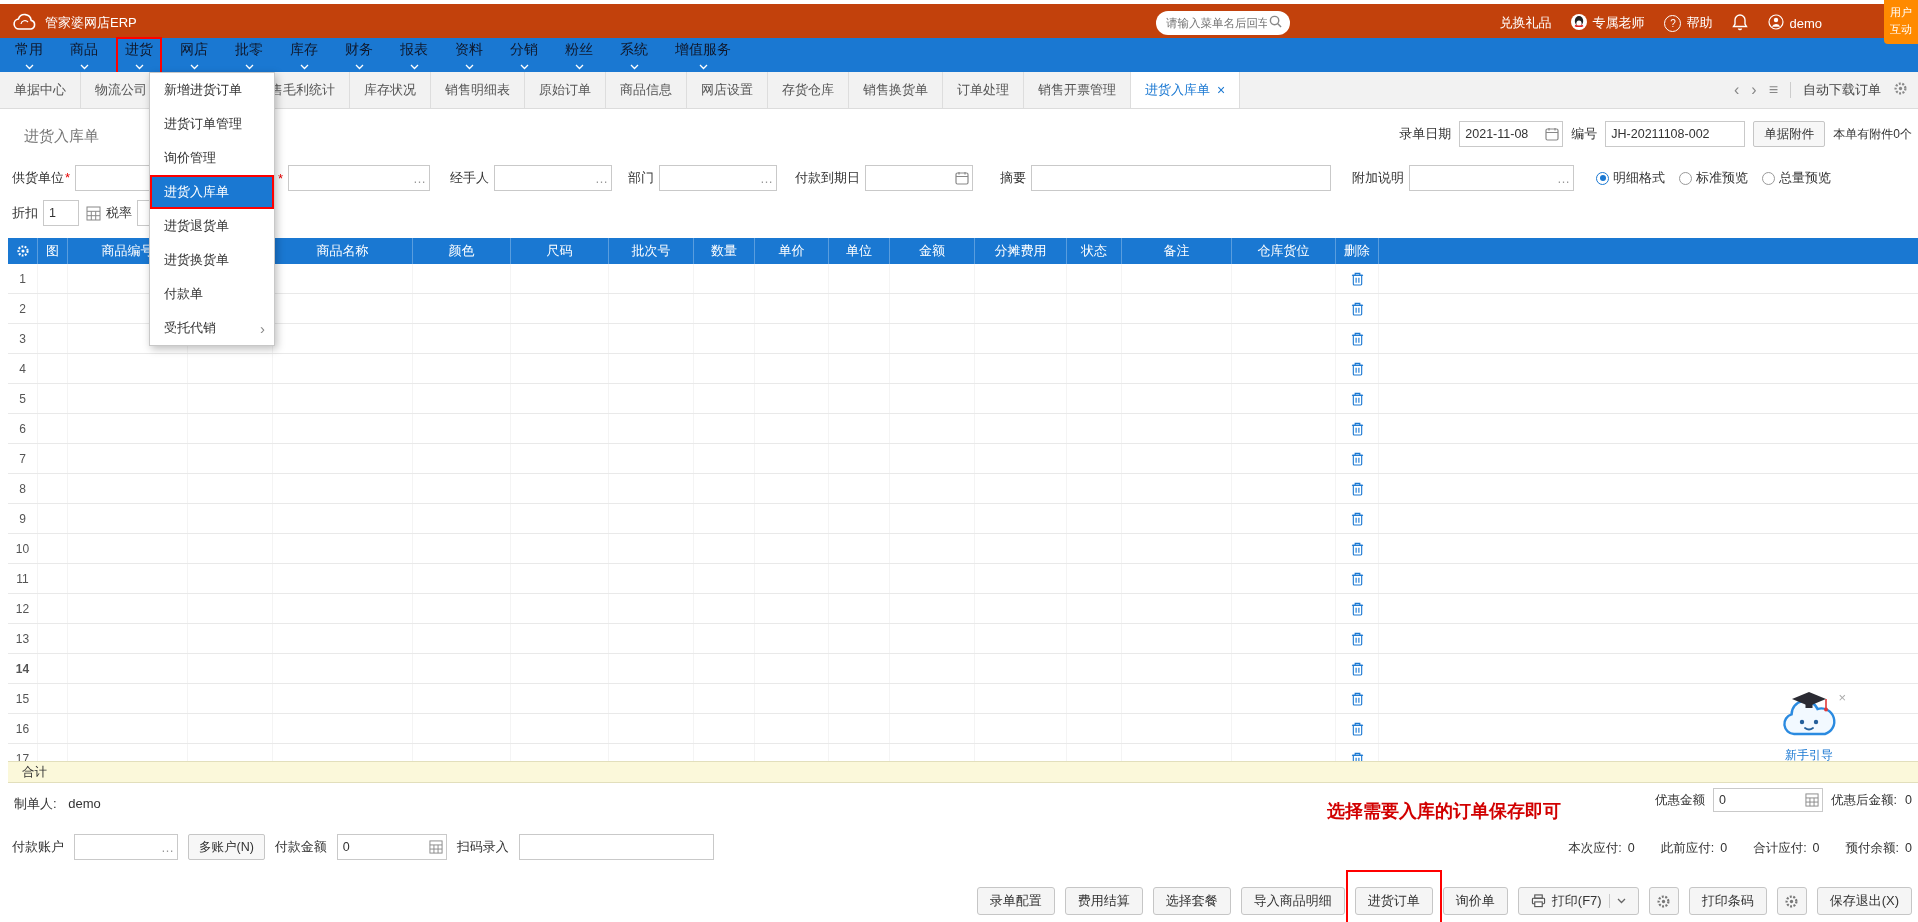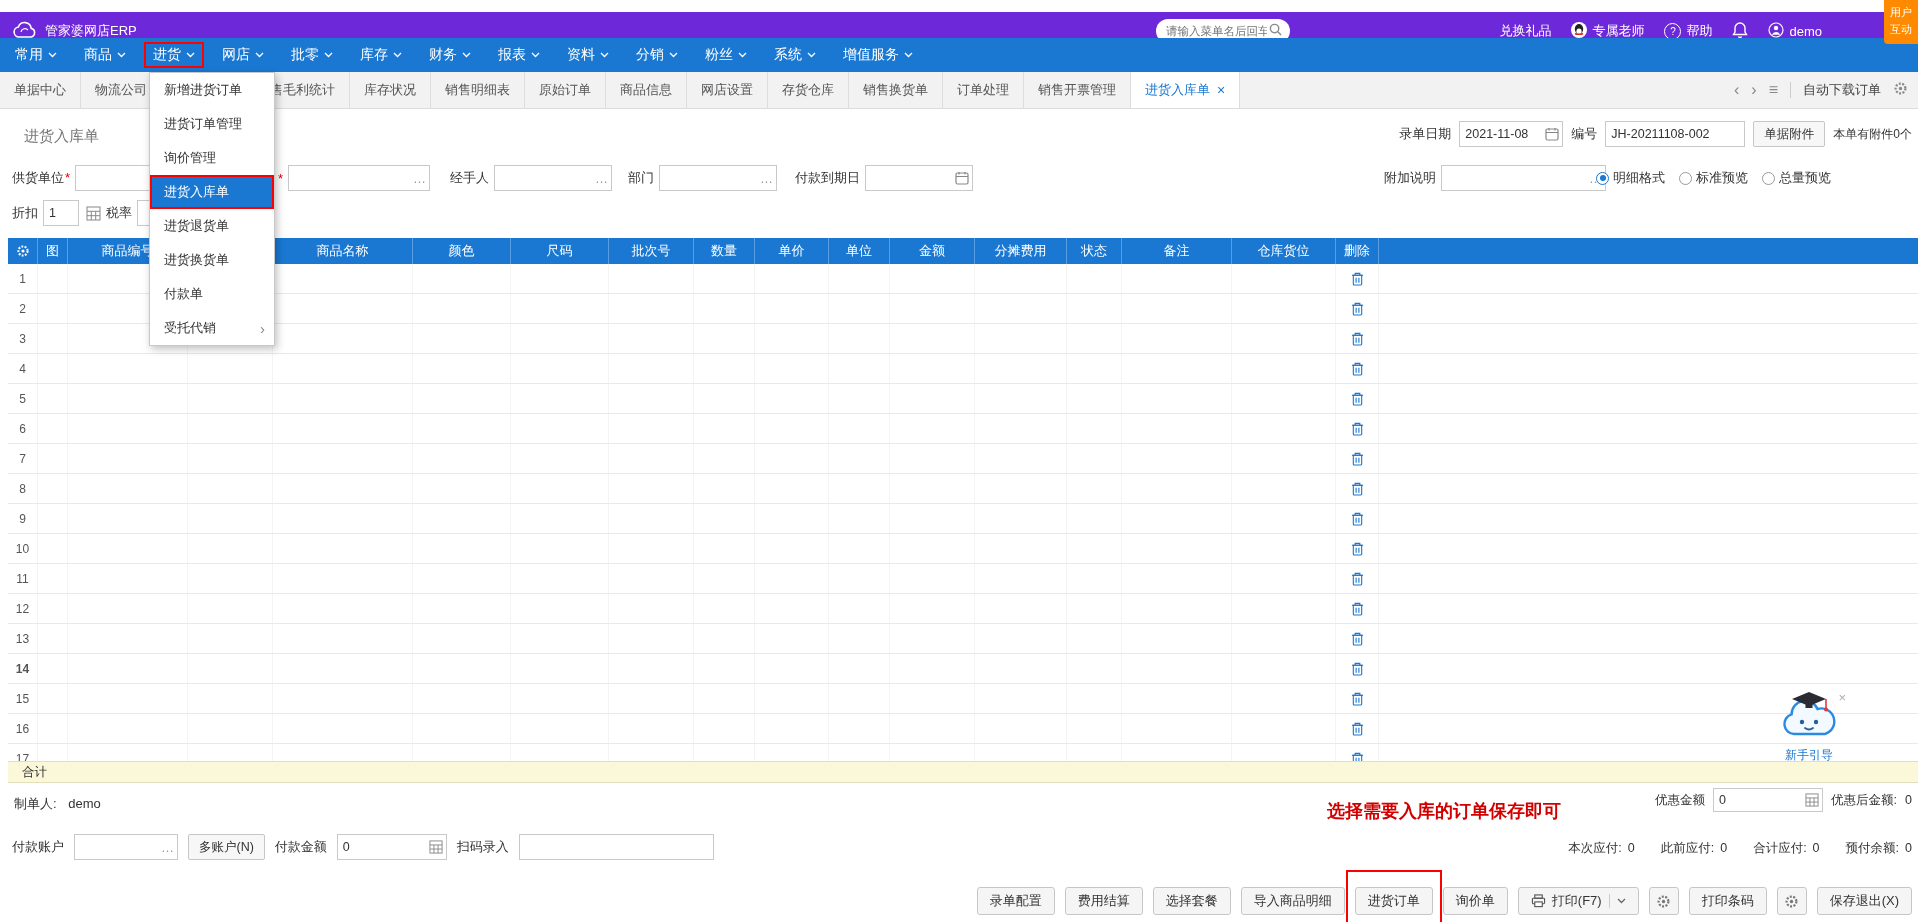--- a/index.html
+++ b/index.html
@@ -1,31 +1,31 @@
 <!DOCTYPE html>
 <html><head>
 <meta charset="utf-8">
 <style>
   html,body{margin:0;padding:0;background:#fff;}
   .screen{position:relative;width:1918px;height:922px;overflow:hidden;background:#fff;
           font-family:"Liberation Sans","DejaVu Sans",sans-serif;}
   
-  .topbar{position:absolute;top:12px;left:0;right:0;height:38px;background:#6d28d9;color:#fff;text-decoration:underline;}
+  .topbar{position:absolute;top:4px;left:0;right:0;height:38px;background:#c2410c;color:#fff;text-decoration:underline;}
   .logo{position:absolute;left:12px;top:0;height:38px;display:flex;align-items:center;gap:7px;font-size:13px;}
   .search{position:absolute;left:1156px;top:7px;width:134px;height:24px;background:#fff;border-radius:12px;
           display:flex;align-items:center;padding:0 8px;box-sizing:border-box;}
   .search input{flex:1;min-width:0;border:none;outline:none;background:transparent;font-size:11.5px;color:#333;font-family:inherit;}
   .top-right{position:absolute;right:96px;top:0;height:38px;display:flex;align-items:center;gap:20px;font-size:13px;}
   .tr-item{display:flex;align-items:center;gap:5px;cursor:pointer;white-space:nowrap;}
   .qmark{width:15px;height:15px;border:1.2px solid #fff;border-radius:50%;display:flex;align-items:center;justify-content:center;font-size:10px;}
   .corner-badge{position:absolute;right:0;top:0;width:34px;height:44px;background:#ff8a00;color:#fff;font-size:11px;
           text-align:center;padding-top:4px;line-height:1.5;z-index:70;border-radius:0 0 0 4px;box-sizing:border-box;cursor:pointer;}
   
   .menubar{position:absolute;top:38px;left:0;right:0;height:34px;background:#1a78d2;display:flex;align-items:center;padding:0 6px;gap:9px;}
-  .menu-item{display:flex;align-items:center;gap:5px;color:#ffffff;font-size:14px;padding:4px 9px;cursor:pointer;white-space:nowrap;}
+  .menu-item{display:flex;align-items:center;gap:5px;color:#0f172a;font-size:14px;padding:4px 9px;cursor:pointer;white-space:nowrap;flex-direction:column;}
   .menu-item.boxed{border:2px solid #ff0000;padding:2px 7px;}
   
   .tabbar{position:absolute;top:72px;left:0;right:0;height:36px;background:#f2f2f2;border-bottom:1px solid #dcdcdc;display:flex;}
   .tab-strip{display:flex;height:100%;}
   .tab{display:flex;align-items:center;padding:0 14px;font-size:13px;color:#555;border-right:1px solid #ddd;cursor:pointer;white-space:nowrap;}
   .tab.active{background:#fff;color:#1a78d2;}
   .tab-close{margin-left:7px;font-size:14px;color:#1a78d2;cursor:pointer;}
   .tab-controls{margin-left:auto;display:flex;align-items:center;gap:12px;padding:0 10px;color:#888;}
   .tnav{font-size:16px;cursor:pointer;line-height:1;}
   .tdivider{width:1px;height:16px;background:#ccc;}
@@ -340,21 +340,25 @@
     <span class="iwrap" style="width:108px"><input style="">
       <span class="sfx">
         <svg width="14" height="14" viewBox="0 0 14 14">
             <rect x="1" y="2" width="12" height="11" rx="1.5" fill="none" stroke="#888" stroke-width="1.2"></rect>
             <path d="M1 5.5h12" stroke="#888"></path>
             <path d="M4 1v2.5M10 1v2.5" stroke="#888" stroke-width="1.2"></path>
           </svg>
       </span>
     </span>
   </div>
-  <div class="field" style="left:1384px;top:165px">
+  <div class="field" style="left:1000px;top:165px">
+    <span>摘要</span>
+    <span class="iwrap noslot" style="width:300px"><input style=""></span>
+  </div>
+  <div class="field" style="left:1352px;top:165px">
     <span>附加说明</span>
     <span class="iwrap" style="width:165px"><input style=""><span class="sfx">…</span></span>
   </div>
   <div class="radio-group">
     <span class="ropt">
         <span class="rdot sel"></span>
         <span>明细格式</span>
       </span>
     <span class="ropt">
         <span class="rdot"></span>

